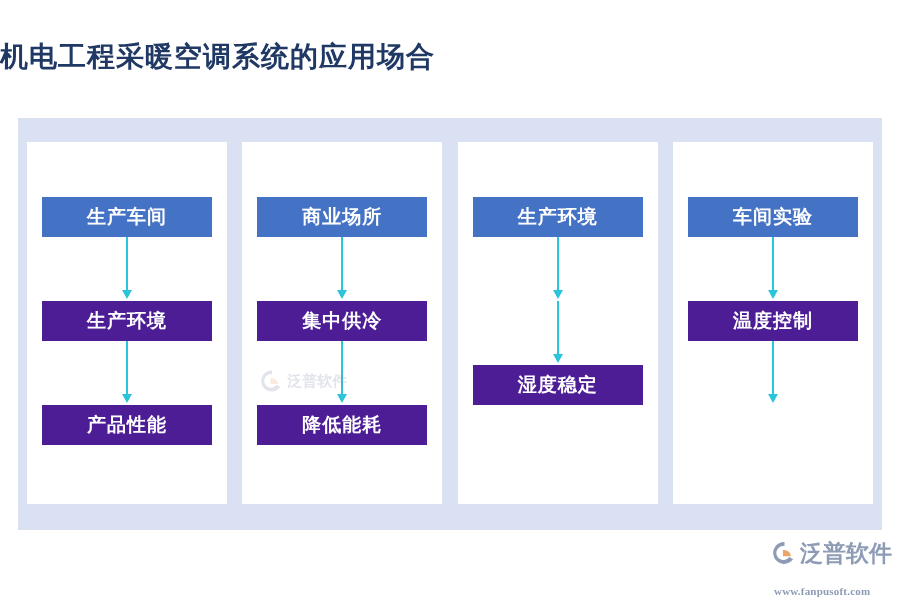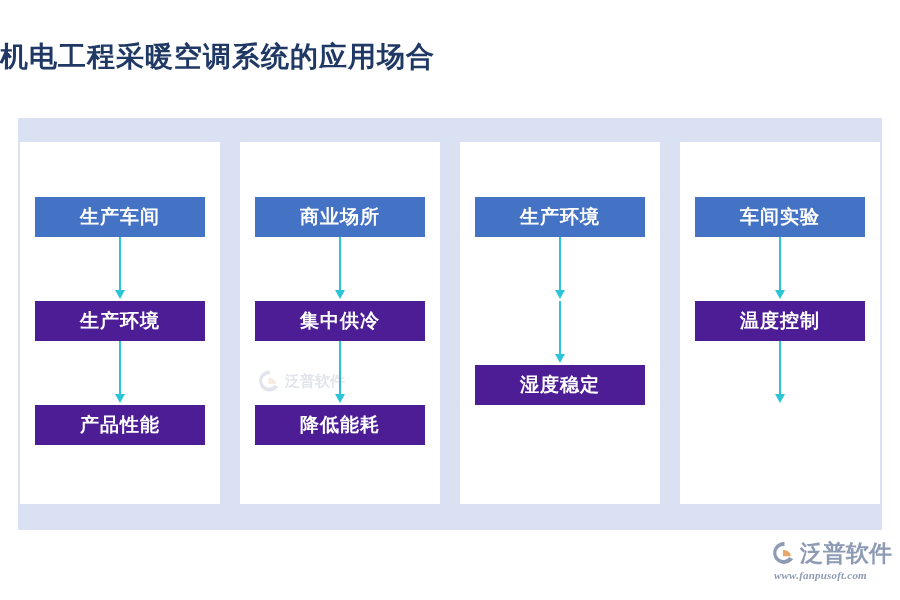--- a/index.html
+++ b/index.html
@@ -43,21 +43,21 @@
 
   .columns-row {
     position: absolute;
     left: 18px;
     top: 142px;
     width: 864px;
     height: 362px;
     display: flex;
     justify-content: space-between;
     box-sizing: border-box;
-    padding: 0 2px;
+    padding: 0 9px;
   }
 
   .flow-column {
     width: 200px;
     height: 362px;
     background: #ffffff;
     display: flex;
     flex-direction: column;
     align-items: center;
     box-sizing: border-box;
@@ -156,24 +156,23 @@
     margin-left: 3px;
     letter-spacing: 0px;
     white-space: nowrap;
   }
   .brand-logo .logo-url {
     font-size: 11px;
     font-weight: bold;
     color: #8e9bb5;
     font-family: "Liberation Serif", "DejaVu Serif", serif;
     letter-spacing: 0.2px;
-    margin-top: 1px;
+    margin-top: 17px;
     margin-left: 2px;
     white-space: nowrap;
-    font-style: italic;
   }
 </style>
 </head>
 <body>
 
 <div class="page-title">机电工程采暖空调系统的应用场合</div>
 
 <div class="diagram-frame"></div>
 
 <div class="columns-row">

